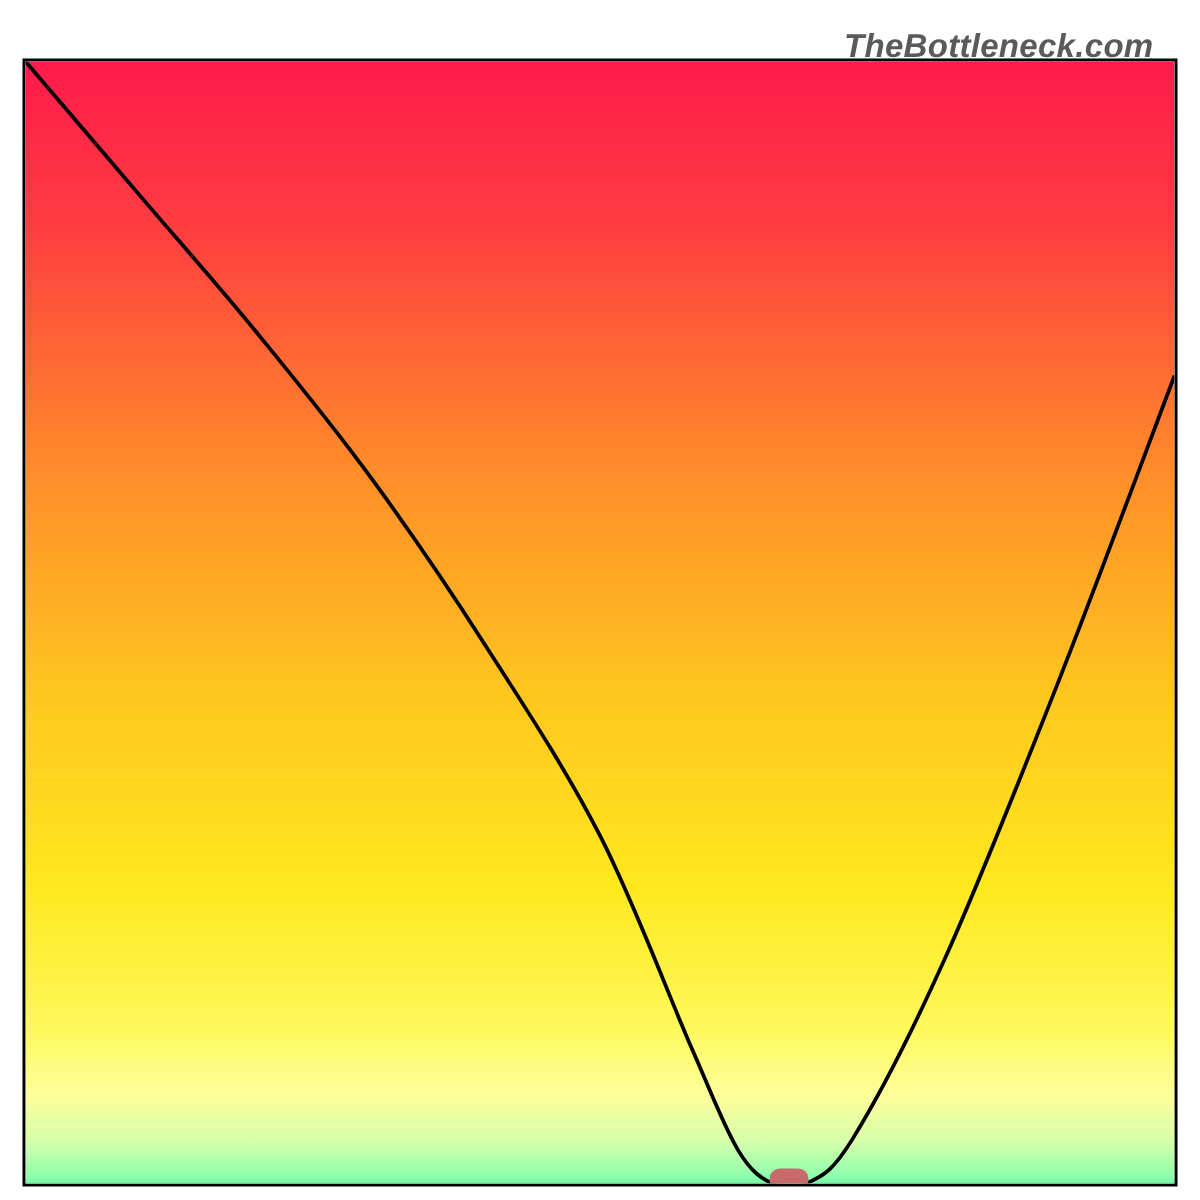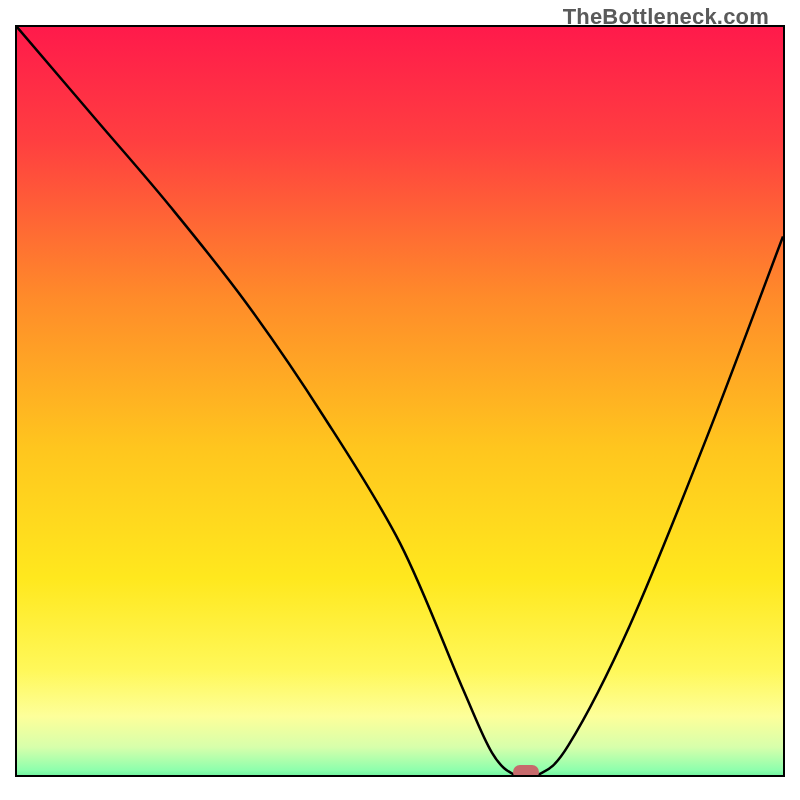--- a/index.html
+++ b/index.html
@@ -7,24 +7,25 @@
     padding: 0;
     width: 800px;
     height: 800px;
     background: #ffffff;
     overflow: hidden;
     font-family: Arial, Helvetica, sans-serif;
   }
   .frame {
     position: absolute;
     left: 15px;
-    top: 7px;
+    top: 21px;
     width: 754px;
     height: 770px;
     box-sizing: border-box;
+    font-style: italic;
   }
   .watermark {
     position: absolute;
     top: -3px;
     right: 0;
     font-size: 22px;
     font-weight: 600;
     color: #5a5a5a;
     letter-spacing: 0.2px;
   }

